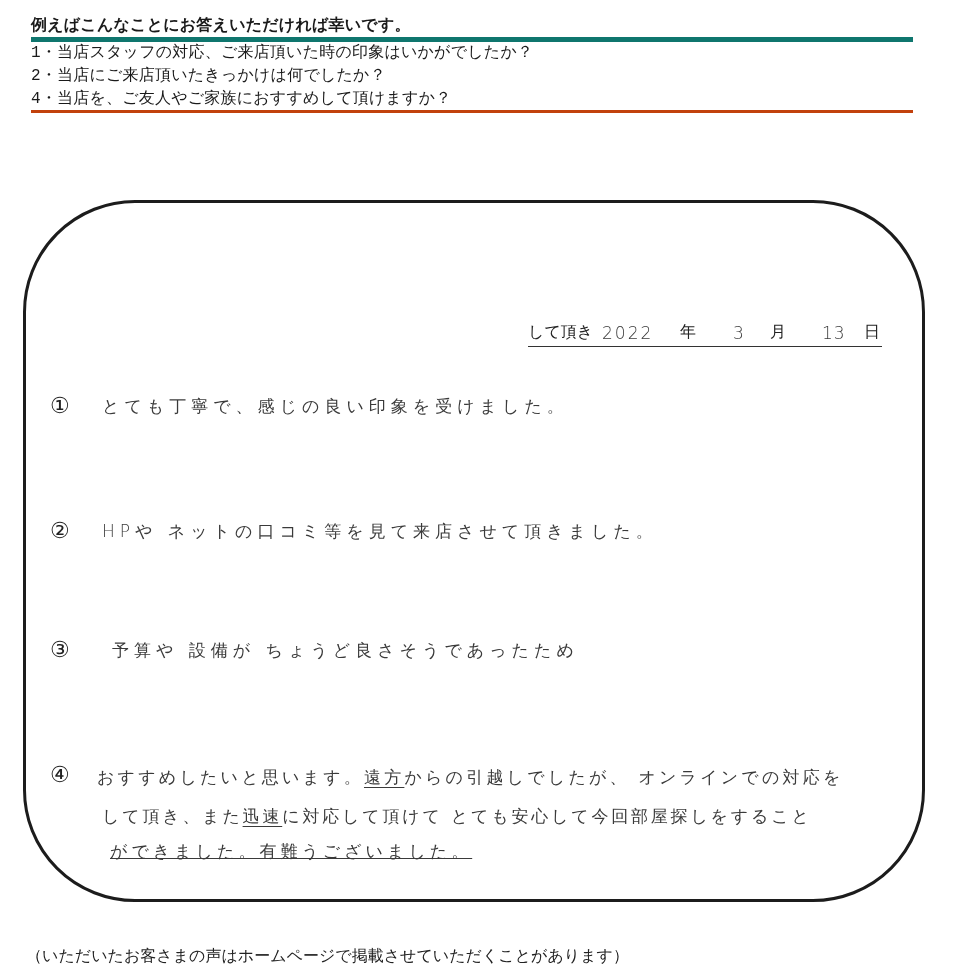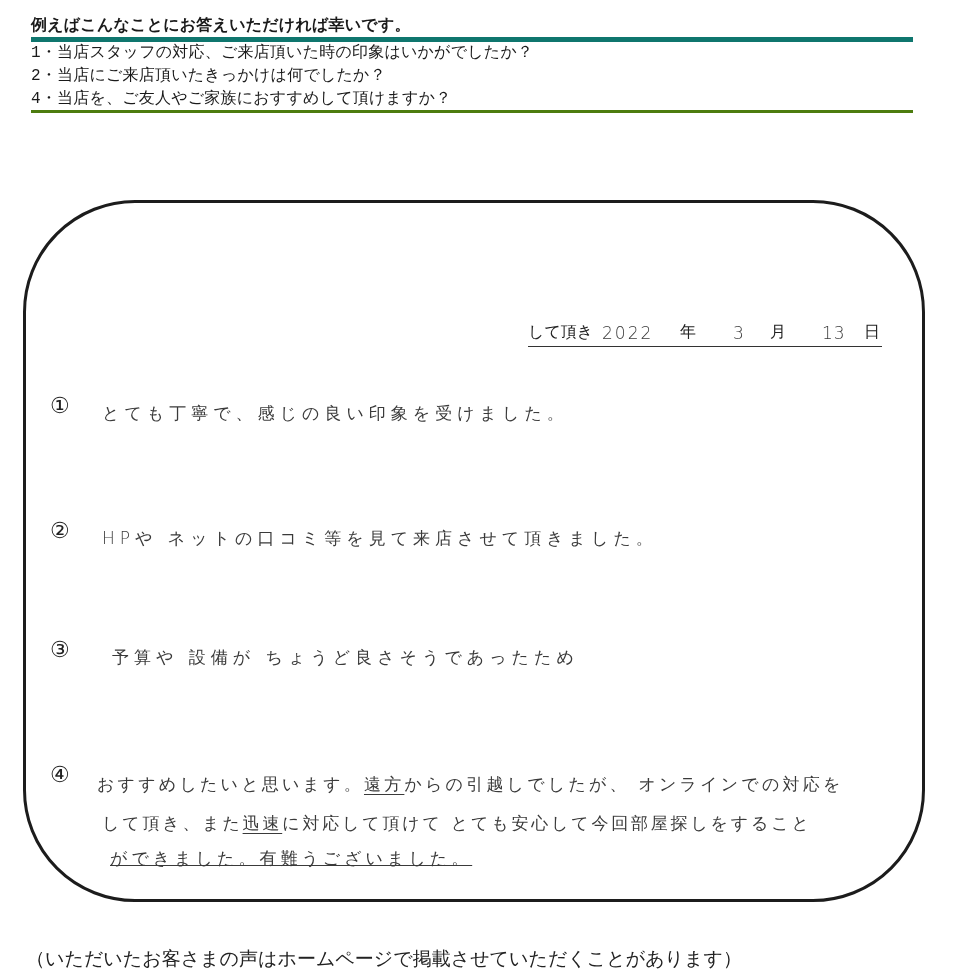--- a/index.html
+++ b/index.html
@@ -6,39 +6,39 @@
   body {
     width:953px; height:971px; background:#ffffff; position:relative; overflow:hidden;
     font-family:"DejaVu Sans", sans-serif; color:#1a1a1a;
   }
   .header { position:absolute; left:31px; top:14px; width:882px; }
   .header .intro {
     font-size:16px; font-weight:bold; line-height:22px; height:23px;
     border-bottom:5px solid #0f766e; white-space:nowrap; letter-spacing:0.2px;
   }
   .header .q { font-size:16px; line-height:23px; height:23px; white-space:nowrap; letter-spacing:0.2px;font-family:Liberation Mono, monospace; }
-  .header .q:last-child { border-bottom:3px solid #4d7c0f; height:22px; }
+  .header .q:last-child { border-bottom:3px solid #c2410c; height:22px; }
   .box {
     position:absolute; left:23px; top:200px; width:902px; height:702px;
     border:3px solid #1c1c1c; border-radius:112px; box-sizing:border-box;
   }
   .date-row {
     position:absolute; left:528px; top:320px; width:354px; height:26px;
     border-bottom:1.5px solid #333;
     font-size:16px; color:#222; white-space:nowrap;
   }
   .date-row span { position:absolute; bottom:3px; }
-  .hand { font-family:"DejaVu Sans", sans-serif; color:#3a3a3a; font-weight:300; letter-spacing:5px; font-size:17px;margin-top:7px; }
+  .hand { font-family:"DejaVu Sans", sans-serif; color:#3a3a3a; font-weight:300; letter-spacing:5px; font-size:17px; }
   .answer { position:absolute; left:50px; white-space:nowrap; }
   .answer .num { font-family:"DejaVu Serif", serif; font-size:22px; color:#222; display:inline-block; width:48px; }
   .answer .text { position:absolute; left:52px; }
   .ans4 { position:absolute; white-space:nowrap;text-align:center; }
   .ul { text-decoration:underline; text-underline-offset:4px; }
   .footer {
-    position:absolute; left:26px; top:946px; font-size:19px; color:#222; white-space:nowrap;
+    position:absolute; left:26px; top:946px; font-size:16px; color:#222; white-space:nowrap;
   }
 </style>
 </head>
 <body>
 
 <div class="header">
   <div class="intro">例えばこんなことにお答えいただければ幸いです。</div>
   <div class="q">1・当店スタッフの対応、ご来店頂いた時の印象はいかがでしたか？</div>
   <div class="q">2・当店にご来店頂いたきっかけは何でしたか？</div>
   <div class="q">4・当店を、ご友人やご家族におすすめして頂けますか？</div>

